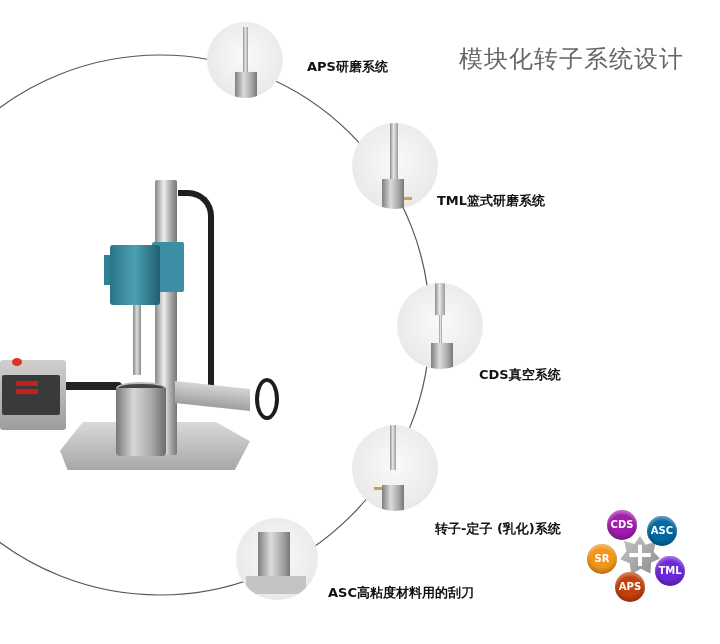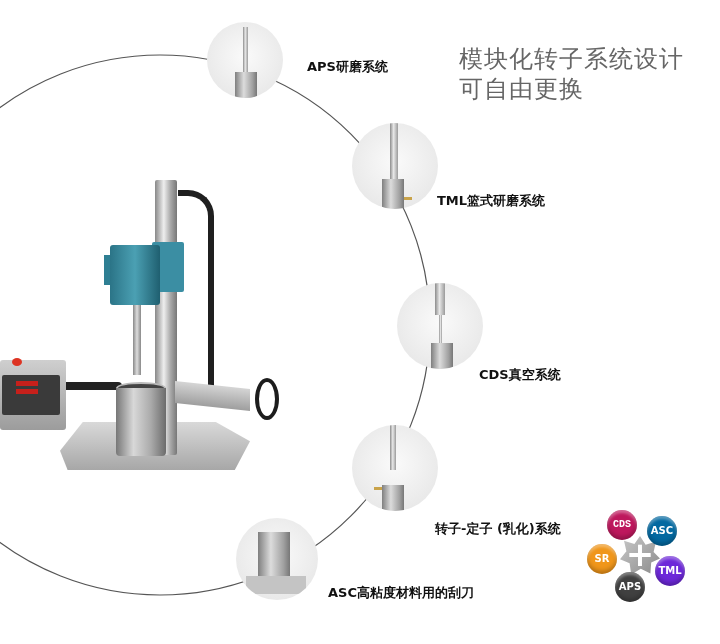--- a/index.html
+++ b/index.html
@@ -1,19 +1,19 @@
 <!DOCTYPE html>
 <html><head>
 <meta charset="utf-8">
 <style>
   html, body { margin: 0; padding: 0; background: #ffffff; }
   body { width: 720px; height: 644px; position: relative; overflow: hidden;
          font-family: "DejaVu Sans", sans-serif; }
   .arc { position: absolute; left: 0; top: 0; }
-  .headline { position: absolute; right: 36px; top: 44px; 
+  .headline { position: absolute; right: 36px; top: 44px; text-align: right;
               color: #666; font-size: 24px; line-height: 30px; letter-spacing: 1px; }
   .node { position: absolute; }
   .bubble { position: absolute; border-radius: 50%;
             background: radial-gradient(circle at 50% 45%, #fafafa 0%, #ececec 60%, #e2e2e2 100%);
             overflow: hidden; }
   .label { position: absolute; font-size: 13px; color: #111; white-space: nowrap; font-weight: bold; }
   .rod { position: absolute; background: linear-gradient(90deg,#8c8c8c,#e8e8e8 45%,#9a9a9a); }
   .cup { position: absolute; background: linear-gradient(90deg,#7f7f7f,#dcdcdc 40%,#a0a0a0 80%,#777); }
   .fitting { position: absolute; background: #c9a34a; height: 3px; width: 8px; }
   
@@ -57,21 +57,20 @@
 </style>
 </head>
 <body>
 
 <svg class="arc" width="720" height="644">
   <circle cx="160" cy="325" r="270" fill="none" stroke="#555" stroke-width="1.2"></circle>
 </svg>
 
 <div class="headline">
   <div>模块化转子系统设计</div>
-  <div>可自由更换</div>
 </div>
 
 <div class="machine">
   <div class="m-base"></div>
   <div class="m-cable"></div>
   <div class="m-col"></div>
   <div class="m-chain"></div>
   <div class="m-clamp"></div>
   <div class="m-motor-cap"></div>
   <div class="m-motor"></div>
@@ -127,18 +126,18 @@
   <div class="bubble" style="left:236px;top:518px;width:82px;height:82px;">
     <div class="cup" style="left:22px;top:14px;width:32px;height:44px;"></div>
     <div style="position:absolute;left:10px;top:58px;width:60px;height:18px;background:#c4c4c4;"></div>
   </div>
   <div class="label" style="left:328px;top:584px;">ASC高粘度材料用的刮刀</div>
 </div>
 
 <div class="logo">
   <div class="logo-star"></div>
   <div class="logo-plus">+</div>
-  <div class="chip" style="left:22px;top:4px;background:#be185d;font-family:Liberation Mono, monospace;">CDS</div>
+  <div class="chip" style="left:22px;top:4px;background:#a21caf;">CDS</div>
   <div class="chip" style="left:62px;top:10px;background:#0369a1;">ASC</div>
   <div class="chip" style="left:2px;top:38px;background:#f0961a;">SR</div>
   <div class="chip" style="left:70px;top:50px;background:#6d28d9;">TML</div>
-  <div class="chip" style="left:30px;top:66px;background:#404040;">APS</div>
+  <div class="chip" style="left:30px;top:66px;background:#c2410c;">APS</div>
 </div>
 
 </body></html>

